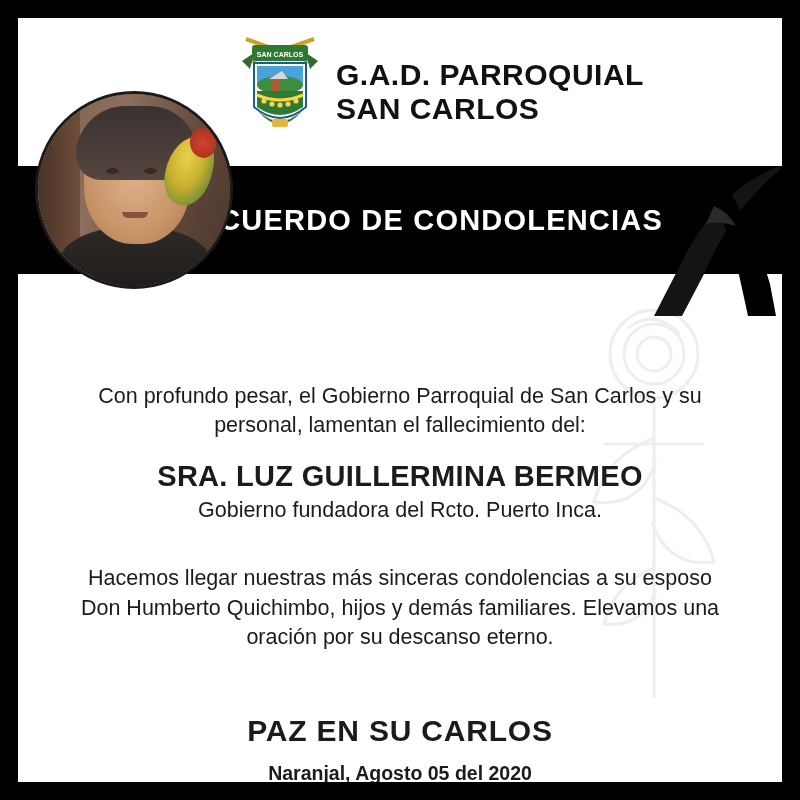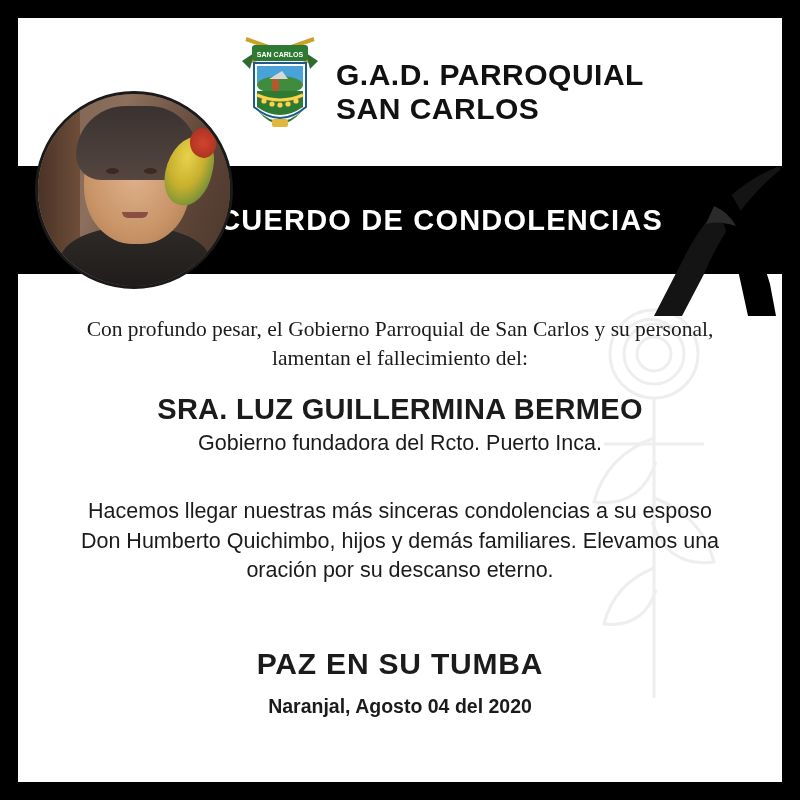--- a/index.html
+++ b/index.html
@@ -205,21 +205,21 @@
     z-index: 3;
     text-align: center;
     color: #1b1b1b;
   }
 
   .para {
     font-size: 21.5px;
     line-height: 1.36;
     padding: 0 48px;
   }
-  .p-intro { margin-top: 41px; font-family: Liberation Serif, serif; }
+  .p-intro { margin-top: 108px; }
 
   .deceased-name {
     margin-top: 20px;
     font-size: 29px;
     font-weight: bold;
     letter-spacing: 0.3px;
     text-align: center;
   }
   .deceased-sub {
     margin-top: 5px;
@@ -323,18 +323,18 @@
           <path d="M96 300 q-40 16 -50 56 q40 4 52 -34"></path>
         </g>
       </svg>
     </div>
 
     <div class="body-area">
       <div class="para p-intro">Con profundo pesar, el Gobierno Parroquial de San Carlos y su personal, lamentan el fallecimiento del:</div>
       <div class="deceased-name">SRA. LUZ GUILLERMINA BERMEO</div>
       <div class="deceased-sub">Gobierno fundadora del Rcto. Puerto Inca.</div>
       <div class="para p-message">Hacemos llegar nuestras más sinceras condolencias a su esposo Don Humberto Quichimbo, hijos y demás familiares. Elevamos una oración por su descanso eterno.</div>
-      <div class="peace">PAZ EN SU TUMBA</div>
-      <div class="place-date">Naranjal, Agosto 04 del 2020</div>
+      <div class="peace">PAZ EN SU CARLOS</div>
+      <div class="place-date">Naranjal, Agosto 05 del 2020</div>
     </div>
 
   </div>
 </div>
 
 </body></html>

